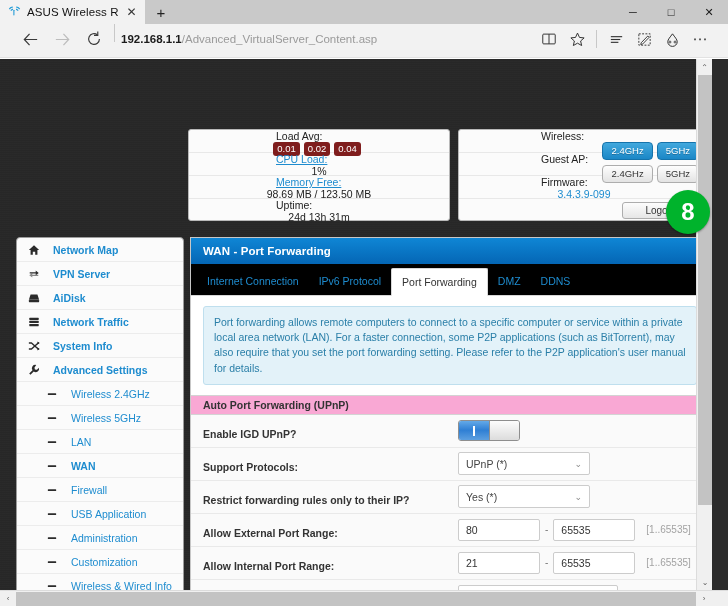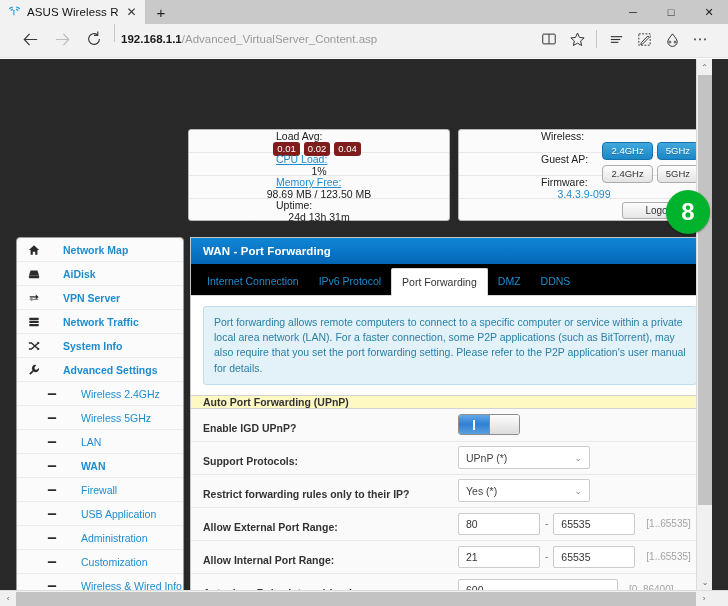--- a/index.html
+++ b/index.html
@@ -176,21 +176,21 @@
   }
 
   
   #sidebar {
     position: absolute; left: 16px; top: 178px; width: 168px;
     background: #fbfbfb; border: 1px solid #9c9c9c;
     border-radius: 4px; overflow: hidden;
   }
   .navitem {
     display: flex; align-items: center; height: 24px; padding-left: 10px;
-    border-bottom: 1px solid #ececec; font-size: 10.5px; gap: 23px;
+    border-bottom: 1px solid #ececec; font-size: 10.5px; gap: 13px;
   }
   .navitem:last-child { border-bottom: none; }
   .navitem .nav-ico {
     width: 13px; flex: 0 0 13px; display:flex; align-items:center; justify-content:center;
     color: #2b2b2b;
   }
   .navitem .nav-label { color: #1e8ccf; font-weight: bold; }
   .navitem.sub { padding-left: 28px; }
   .navitem.sub .nav-ico { color: #2b2b2b; }
   .navitem.sub .nav-label { font-weight: normal; }
@@ -218,21 +218,21 @@
     background: #fff; color: #333;
     border: 1px solid #d7d7d7; border-bottom: 1px solid #fff;
     margin-bottom: -1px; border-radius: 2px 2px 0 0;
   }
   .notice {
     margin: 10px 12px 0 12px; background: #e3f2f9; border: 1px solid #bfdfee;
     border-radius: 3px; padding: 8px 10px; font-size: 10.5px; color: #2a7fa8;
     line-height: 1.45;
   }
   .sec-head {
-    margin-top: 10px; height: 14px; background: #fef9c3;
+    margin-top: 10px; height: 20px; background: #f9a8d4;
     border-top: 1px solid #d3d3d3; border-bottom: 1px solid #d3d3d3;
     display:flex; align-items:center; padding-left: 12px;
     font-size: 10.5px; font-weight: bold; color: #333;
   }
   .frow {
     display: flex; align-items: center; min-height: 33px;
     border-bottom: 1px solid #e9e9e9; padding: 0 12px;
     background: #fafafa; font-size: 10.5px;
   }
   .frow .flabel { width: 255px; font-weight: bold; color: #333; margin-top: 7px; }
@@ -411,34 +411,34 @@
           <span class="nav-ico">
             <svg width="12" height="12" viewBox="0 0 14 14">
                 <path d="M7 1.5 L13 7 H11 V12.5 H8.4 V9 H5.6 V12.5 H3 V7 H1 Z" fill="#2b2b2b"></path>
               </svg>
           </span>
           <span class="nav-label">Network Map</span>
         </div>
         <div class="navitem">
           <span class="nav-ico">
             <svg width="12" height="12" viewBox="0 0 14 14">
-                <path d="M3 3 H11 L13 9 H1 Z" fill="#2b2b2b"></path>
-                <rect x="1" y="9.3" width="12" height="2.6" rx=".7" fill="#2b2b2b"></rect>
-              </svg>
-          </span>
-          <span class="nav-label">AiDisk</span>
-        </div>
-        <div class="navitem">
-          <span class="nav-ico">
-            <svg width="12" height="12" viewBox="0 0 14 14">
               <path d="M2 5 H9 V3 L12.5 5.7 L9 8.4 V6.4 H2 Z" fill="#2b2b2b"></path>
               <path d="M12 9.2 H5 V11.2 L1.5 8.5 L5 5.8 V7.8 H12 Z" fill="#2b2b2b" opacity=".55"></path>
             </svg>
           </span>
           <span class="nav-label">VPN Server</span>
+        </div>
+        <div class="navitem">
+          <span class="nav-ico">
+            <svg width="12" height="12" viewBox="0 0 14 14">
+                <path d="M3 3 H11 L13 9 H1 Z" fill="#2b2b2b"></path>
+                <rect x="1" y="9.3" width="12" height="2.6" rx=".7" fill="#2b2b2b"></rect>
+              </svg>
+          </span>
+          <span class="nav-label">AiDisk</span>
         </div>
         <div class="navitem">
           <span class="nav-ico">
             <svg width="12" height="12" viewBox="0 0 14 14">
               <rect x="1.5" y="2" width="11" height="2.7" rx=".5" fill="#2b2b2b"></rect>
               <rect x="1.5" y="5.6" width="11" height="2.7" rx=".5" fill="#2b2b2b"></rect>
               <rect x="1.5" y="9.2" width="11" height="2.7" rx=".5" fill="#2b2b2b"></rect>
             </svg>
           </span>
           <span class="nav-label">Network Traffic</span>

